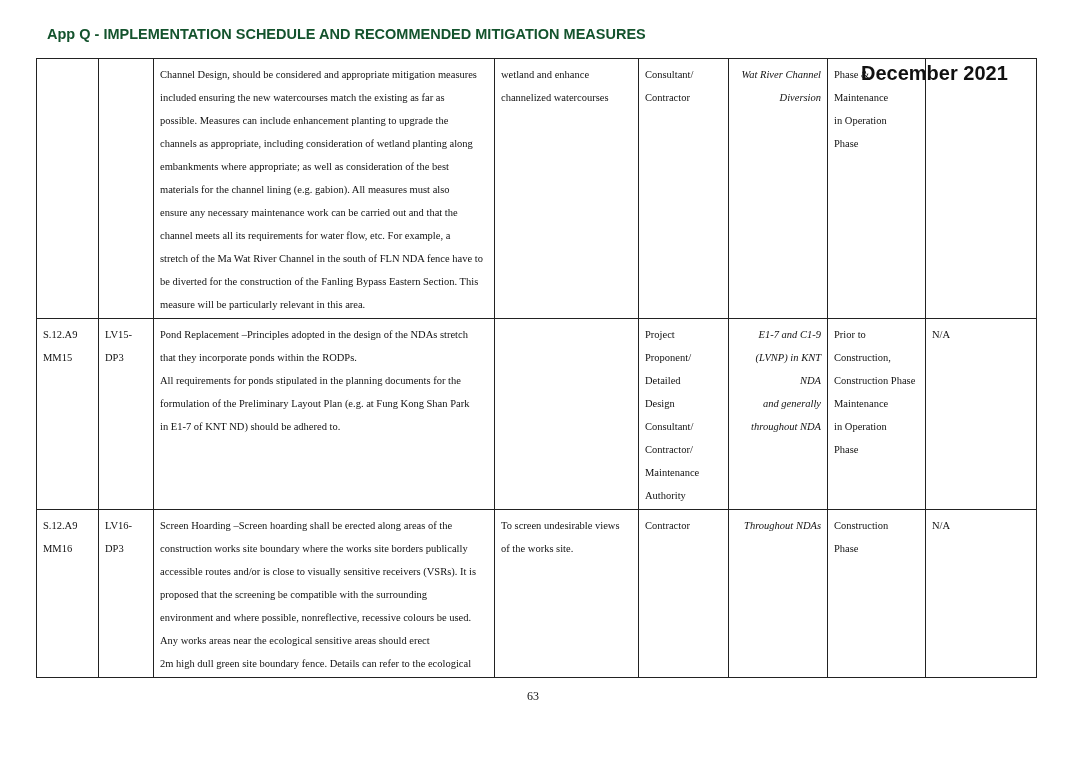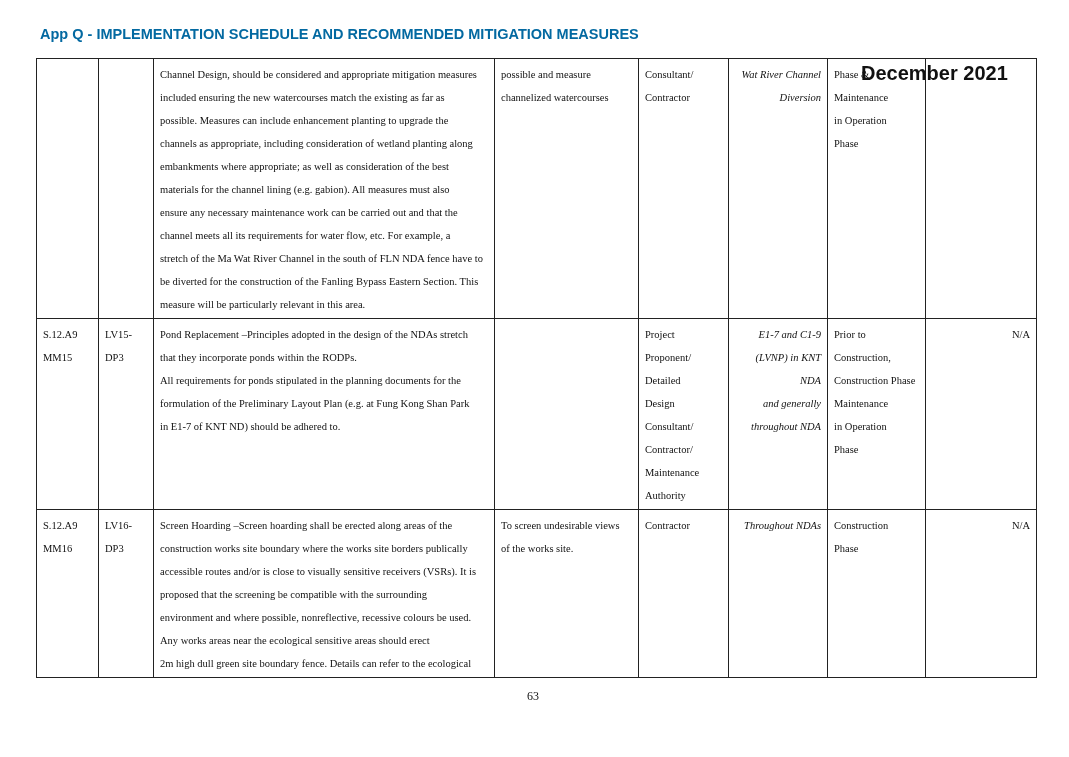--- a/index.html
+++ b/index.html
@@ -1,23 +1,23 @@
 <!DOCTYPE html>
 <html><head>
 <meta charset="utf-8">
 <style>
   html, body { margin:0; padding:0; background:#ffffff; }
   body { width:1069px; height:757px; position:relative; overflow:hidden; }
-  .hdr-title { position:absolute; left:40px; top:26px; font-family:"Liberation Sans", sans-serif; font-weight:bold; font-size:14.5px; color:#0369a1; }
+  .hdr-title { position:absolute; left:47px; top:26px; font-family:"Liberation Sans", sans-serif; font-weight:bold; font-size:14.5px; color:#14532d; }
   .hdr-date { position:absolute; left:861px; top:26px; font-family:"Liberation Sans", sans-serif; font-weight:bold; font-size:20px; color:#111;margin-top:36px; }
   table.sched { position:absolute; left:36px; top:58px; width:1000px; border-collapse:collapse; table-layout:fixed;
     font-family:"Liberation Serif", serif; font-size:10.5px; color:#111;border-radius:17px; }
   table.sched td { border:1.3px solid #222; vertical-align:top; padding:4px 6px 2px 6px; line-height:23px; }
   .it { font-style:italic;text-align:right; }
-  .ctr { text-align:right; }
+  .ctr { text-align:left; }
   .section td { font-weight:bold; font-style:italic; line-height:14px; padding:5px 4px 5px 4px; }
   .ln { display:block; white-space:nowrap; }
   .pageno { position:absolute; left:527px; top:689px; font-family:Liberation Serif, serif; font-size:12px; color:#111; }
 </style>
 </head>
 <body>
 
 <div class="hdr-title">App Q - IMPLEMENTATION SCHEDULE AND RECOMMENDED MITIGATION MEASURES</div>
 <div class="hdr-date">December 2021</div>
 
@@ -44,21 +44,21 @@
       <span class="ln">channels as appropriate, including consideration of wetland planting along</span>
       <span class="ln">embankments where appropriate; as well as consideration of the best</span>
       <span class="ln">materials for the channel lining (e.g. gabion). All measures must also</span>
       <span class="ln">ensure any necessary maintenance work can be carried out and that the</span>
       <span class="ln">channel meets all its requirements for water flow, etc. For example, a</span>
       <span class="ln">stretch of the Ma Wat River Channel in the south of FLN NDA fence have to</span>
       <span class="ln">be diverted for the construction of the Fanling Bypass Eastern Section. This</span>
       <span class="ln">measure will be particularly relevant in this area.</span>
     </td>
     <td>
-      <span class="ln">possible and measure</span>
+      <span class="ln">wetland and enhance</span>
       <span class="ln">channelized watercourses</span>
     </td>
     <td>
       <span class="ln">Consultant/</span>
       <span class="ln">Contractor</span>
     </td>
     <td class="it">
       <span class="ln">Wat River Channel</span>
       <span class="ln">Diversion</span>
     </td>

